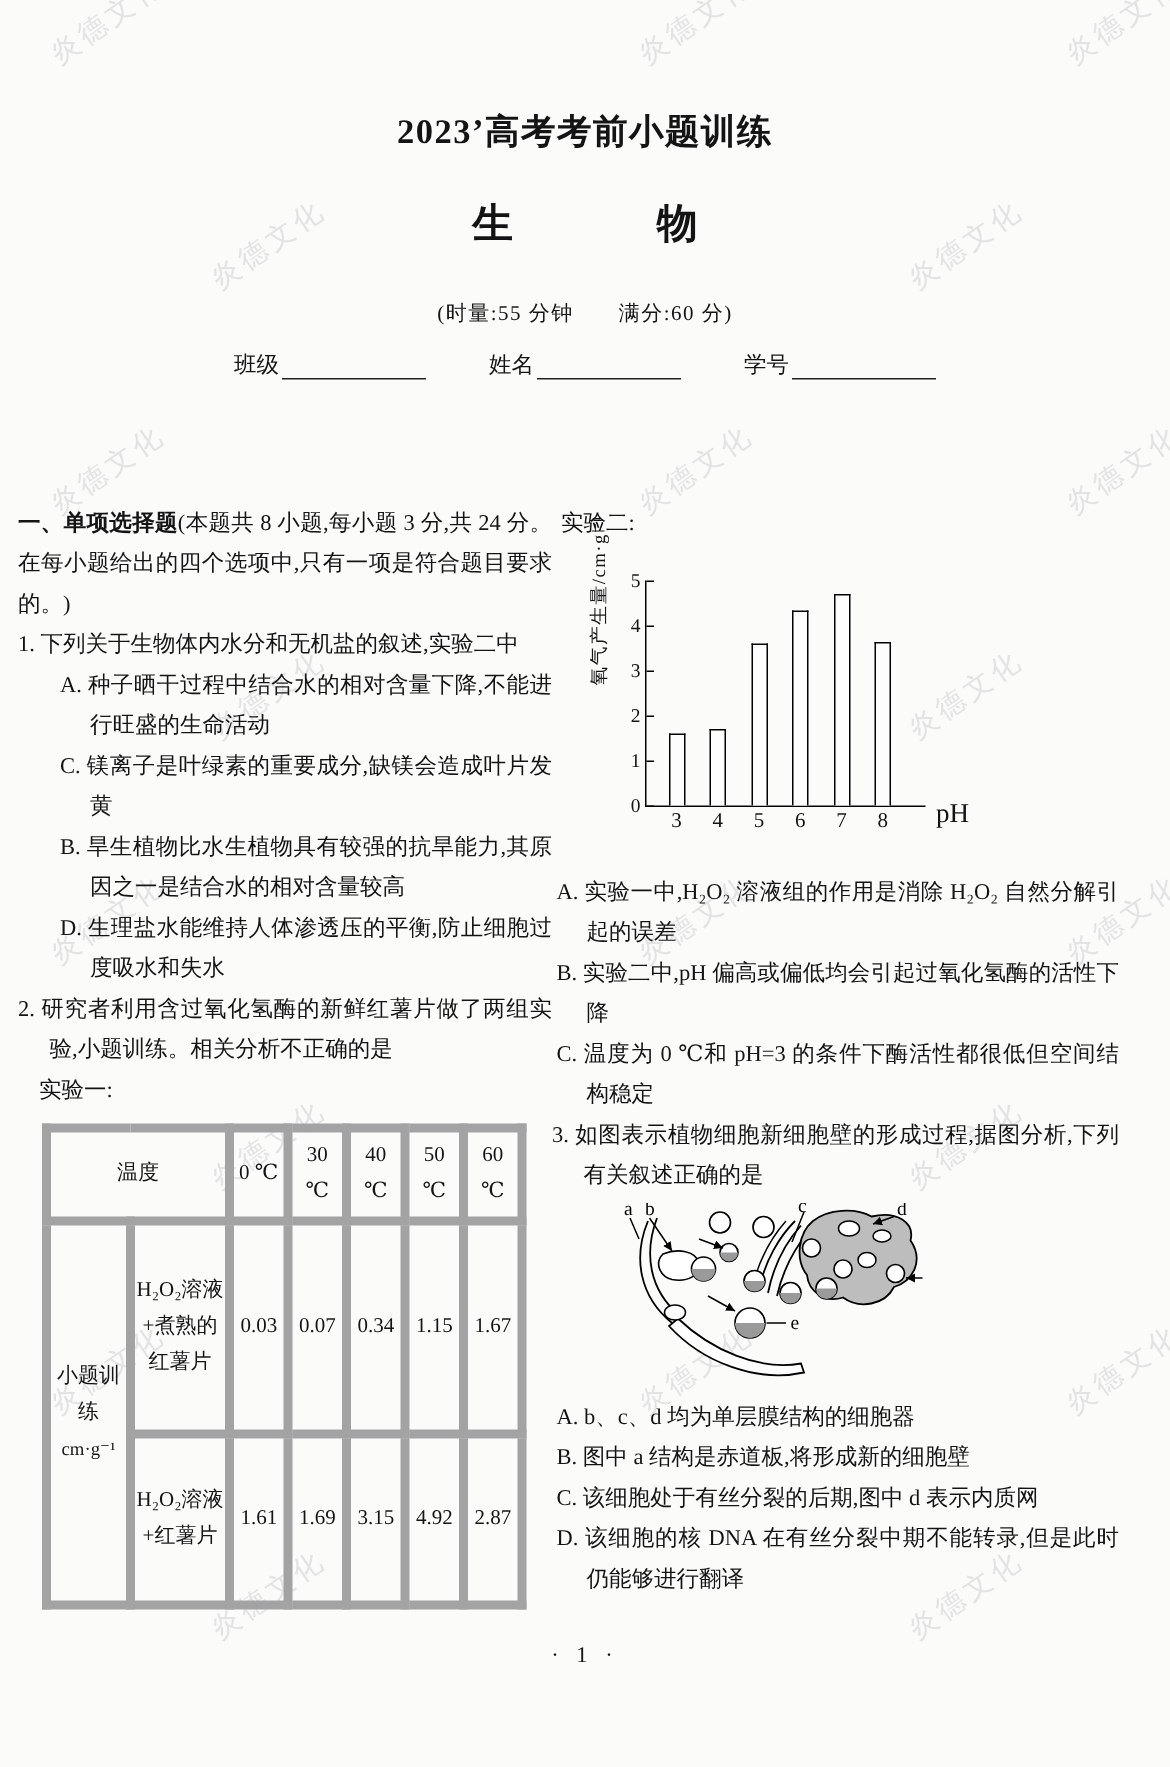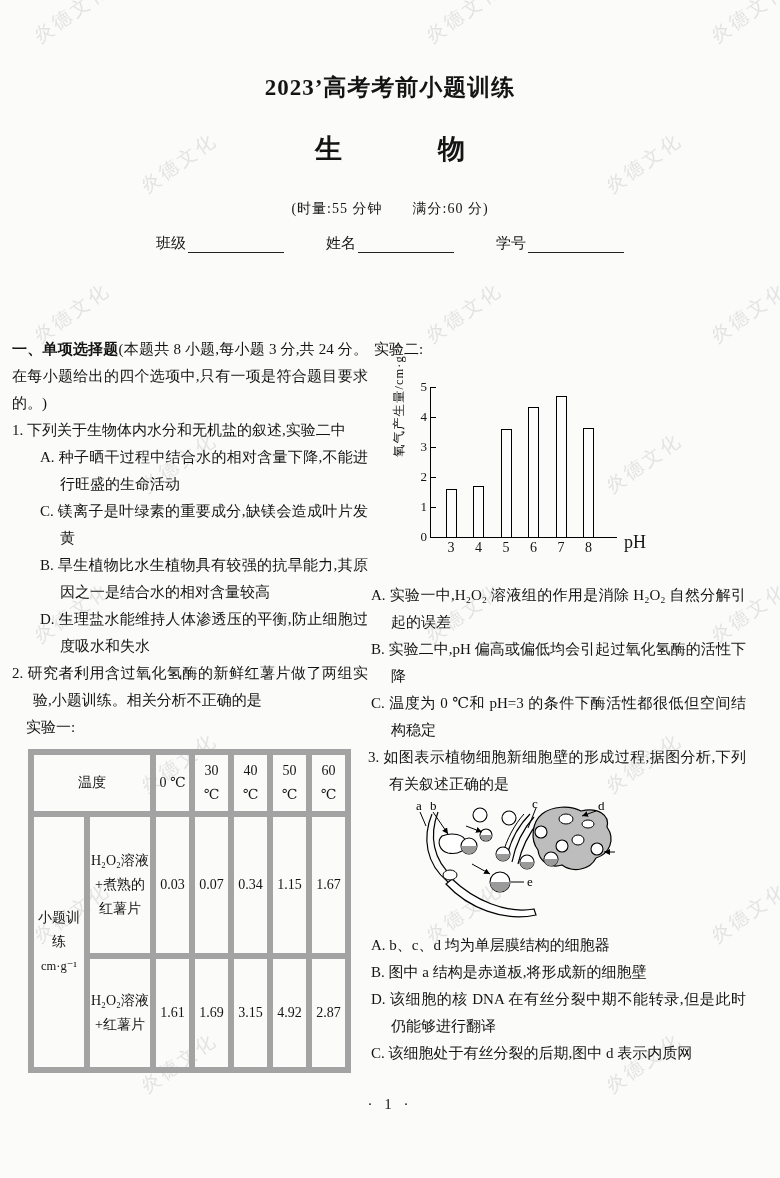--- a/index.html
+++ b/index.html
@@ -287,21 +287,21 @@
             <text class="dlab" x="20" y="8">b</text>
             <text class="dlab" x="122" y="6">c</text>
             <text class="dlab" x="188" y="8">d</text>
             <text class="dlab" x="117" y="84">e</text>
           </svg>
         </div>
 
         <div id="q3-options">
             <div class="opt"><span>A. </span><span>b、c、d 均为单层膜结构的细胞器</span></div>
             <div class="opt"><span>B. </span><span>图中 a 结构是赤道板,将形成新的细胞壁</span></div>
+            <div class="opt"><span>C. </span><span>该细胞处于有丝分裂的后期,图中 d 表示内质网</span></div>
             <div class="opt"><span>D. </span><span>该细胞的核 DNA 在有丝分裂中期不能转录,但是此时仍能够进行翻译</span></div>
-            <div class="opt"><span>C. </span><span>该细胞处于有丝分裂的后期,图中 d 表示内质网</span></div>
           </div>
       </div>
     </div>
 
     <div class="footer">· 1 ·</div>
   </div>
 </div>
 
 </body></html>

